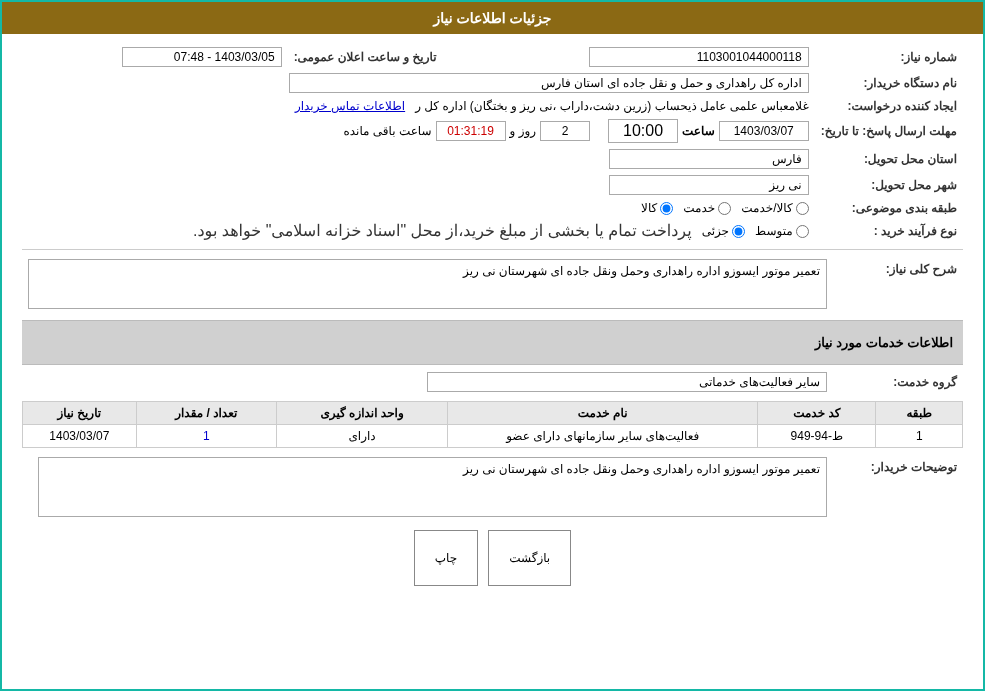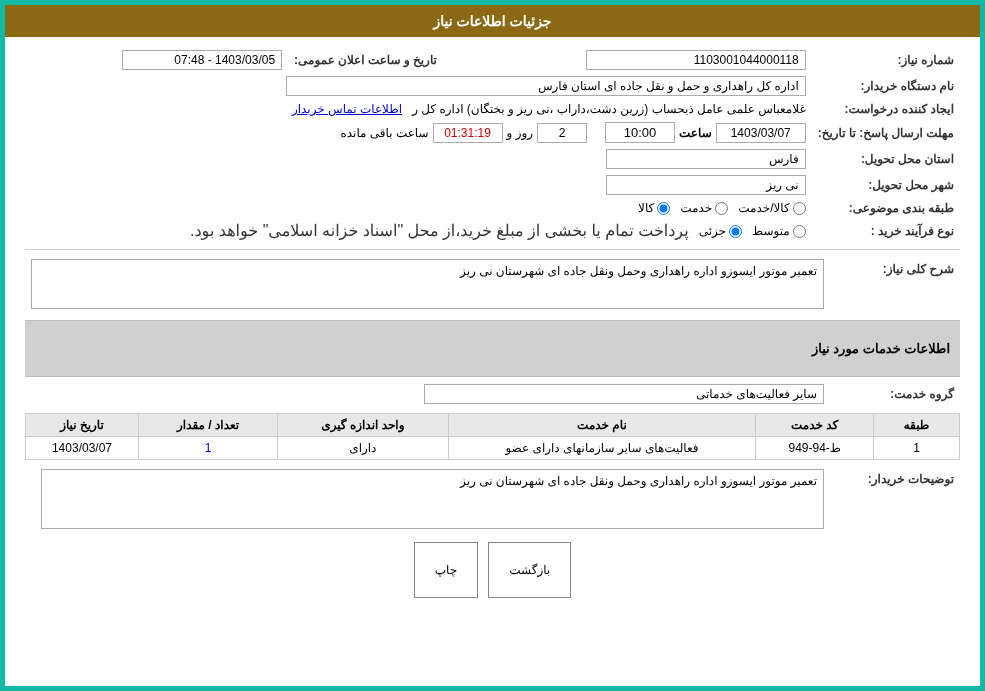--- a/index.html
+++ b/index.html
@@ -7,21 +7,21 @@
       font-family: Tahoma, Arial, sans-serif;
       font-size: 12px;
       background: #f0f0f0;
       direction: rtl;
     }
     .page-wrapper {
       width: 985px;
       min-height: 691px;
       background: #fff;
       margin: 0 auto;
-      border: 5px solid #14b8a6;
+      border: 2px solid #14b8a6;
     }
     .header-bar {
       background: #8B6914;
       color: #fff;
       text-align: center;
       padding: 8px 16px;
       font-size: 14px;
       font-weight: bold;
     }
     .main-content {
@@ -58,21 +58,21 @@
       font-family: Tahoma, Arial, sans-serif;
     }
     .blue-link {
       color: #0000cc;
       text-decoration: underline;
       cursor: pointer;
     }
     .section-header {
       background: #d0d0d0;
       font-weight: bold;
-      padding: 20px 10px;
+      padding: 14px 10px;
       margin: 8px 0 4px 0;
       font-size: 13px;
       border-top: 1px solid #bbb;
       border-bottom: 1px solid #bbb;
     }
     .date-row {
       display: flex;
       align-items: center;
       gap: 4px;
     }
@@ -90,21 +90,21 @@
       width: 50px;
       text-align: center;
       font-size: 12px;
       font-family: Tahoma, Arial, sans-serif;
     }
     .time-input {
       border: 1px solid #aaa;
       padding: 2px 12px;
       width: 70px;
       text-align: center;
-      font-size: 13px;
+      font-size: 16px;
       font-family: Tahoma, Arial, sans-serif;
     }
     .countdown-input {
       border: 1px solid #aaa;
       padding: 2px 4px;
       width: 70px;
       text-align: center;
       font-size: 12px;
       font-family: Tahoma, Arial, sans-serif;
       color: #cc0000;

